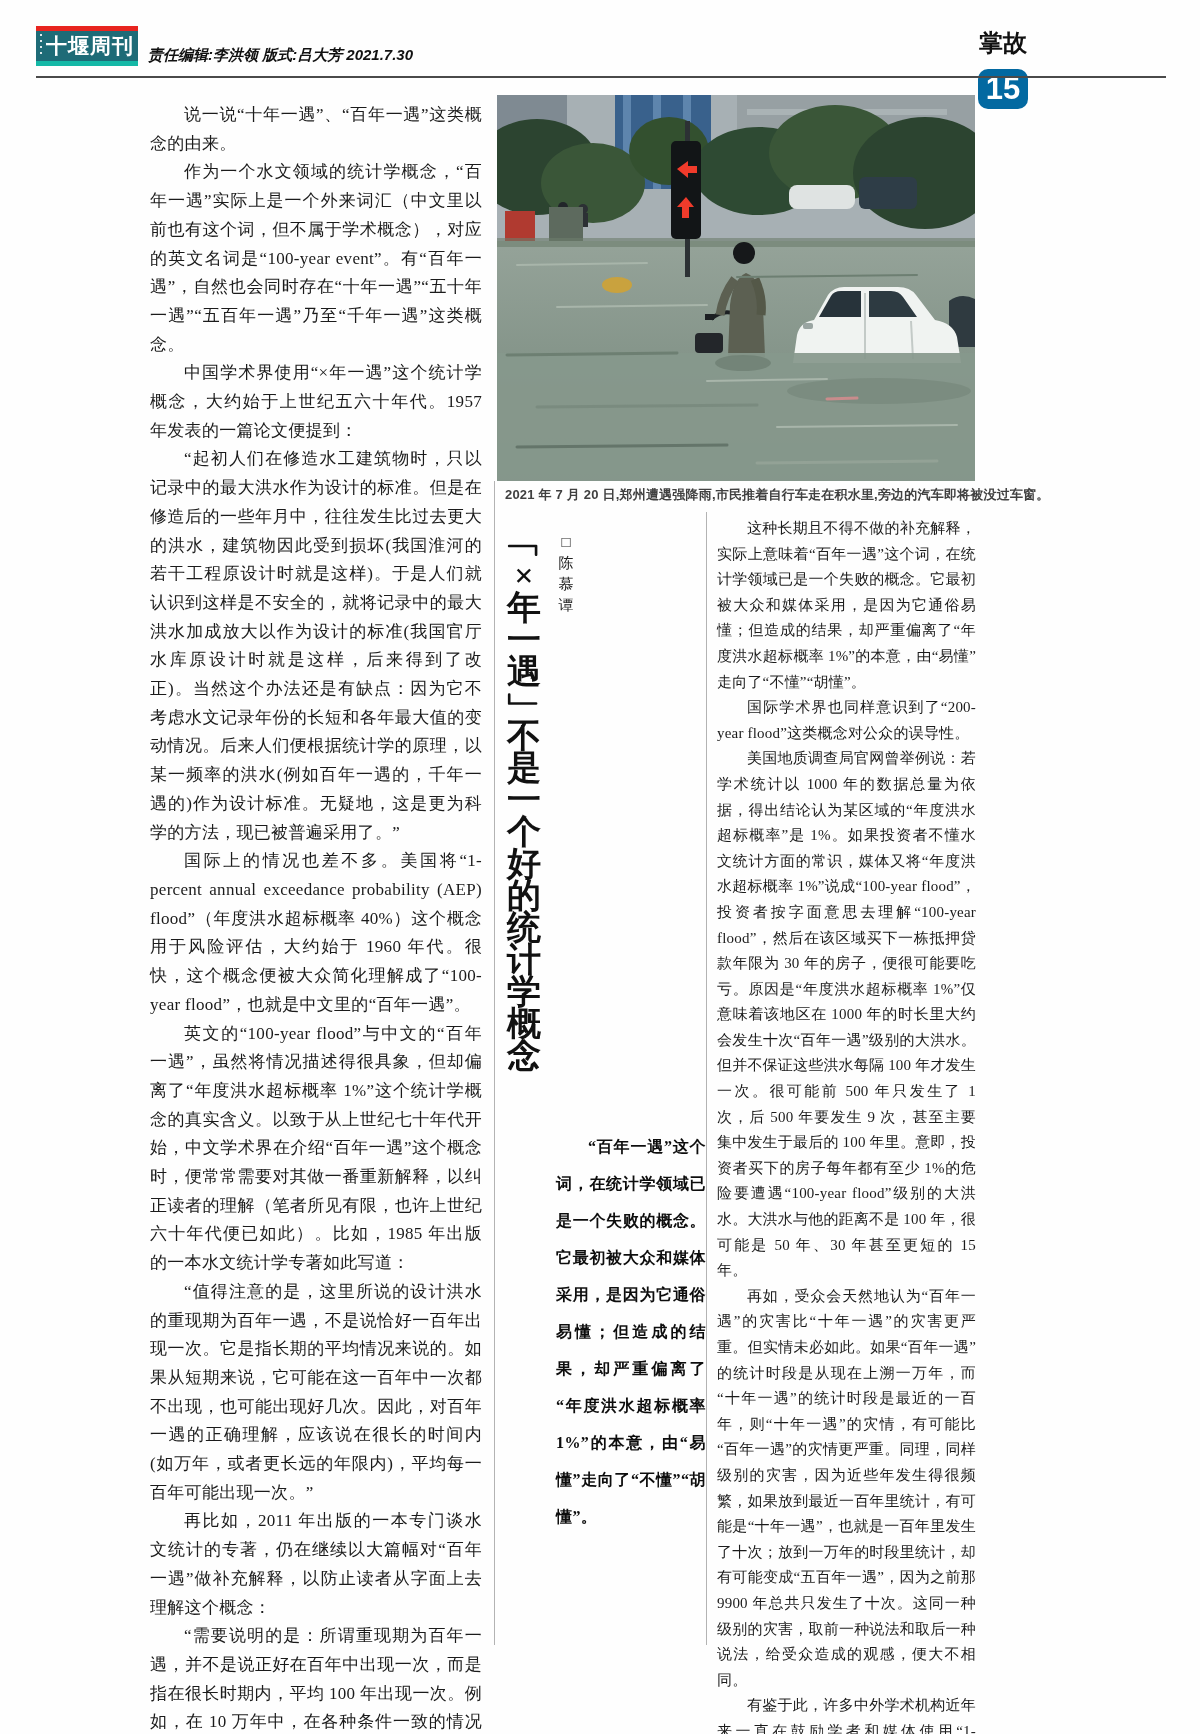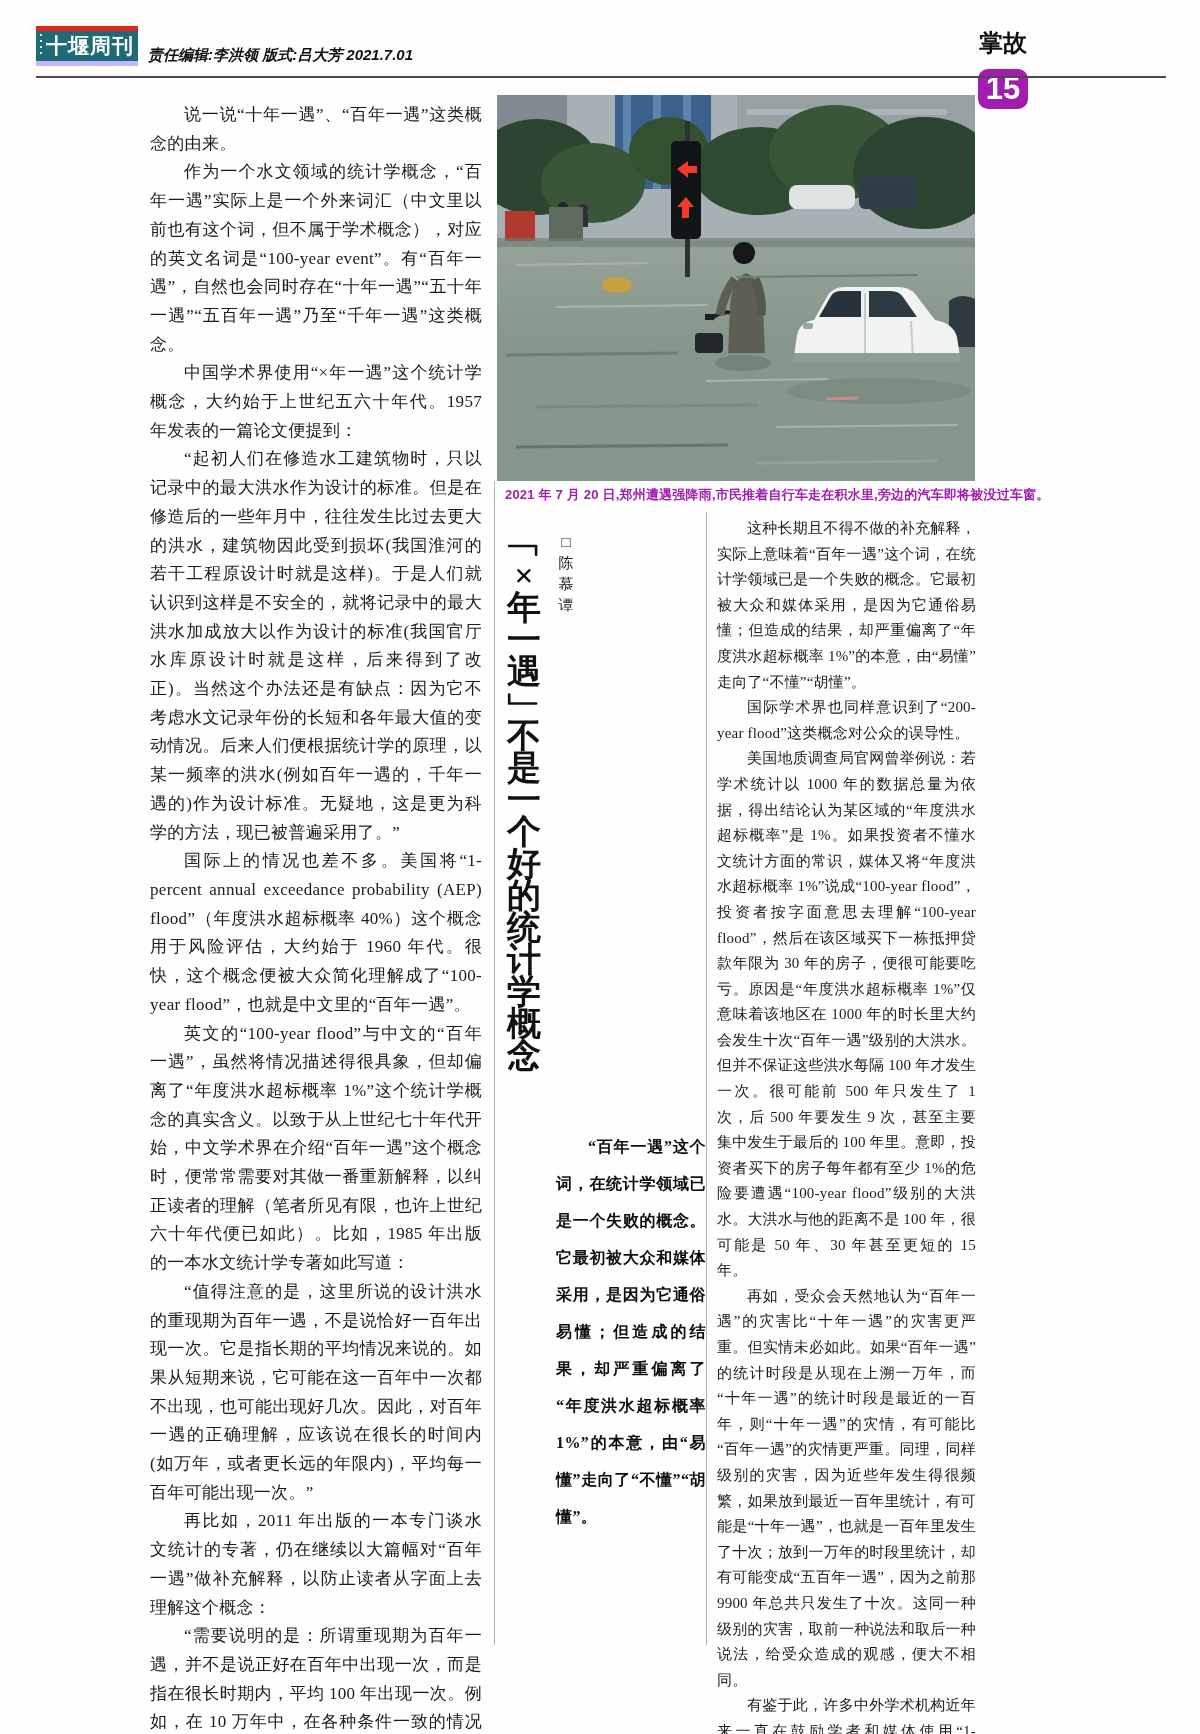--- a/index.html
+++ b/index.html
@@ -1,46 +1,46 @@
 <!DOCTYPE html>
 <html lang="zh"><head>
 <meta charset="utf-8">
 <style>
   html,body{margin:0;padding:0;background:#e9e9e9;}
   .page{position:relative;width:1200px;height:1734px;margin:0 auto;background:#fefefe;
         font-family:"Liberation Serif","DejaVu Serif",serif;color:#1b1b1b;overflow:hidden;}
 
   
   .masthead{position:absolute;left:36px;top:26px;width:102px;height:30px;
-            background:#1e6b77;border-top:5px solid #e8241f;border-bottom:5px solid #c4b5fd;
+            background:#1e6b77;border-top:5px solid #e8241f;border-bottom:5px solid #14b8a6;
             display:flex;align-items:center;justify-content:center;}
   .masthead-title{color:#fff;font-weight:bold;font-size:21px;letter-spacing:1px;padding-left:6px;}
   .masthead-strip{position:absolute;left:4px;top:3px;bottom:3px;width:2px;
             background:repeating-linear-gradient(to bottom,rgba(255,255,255,.85) 0 2px,transparent 2px 6px);}
   .editor-line{position:absolute;left:148px;top:46px;font-family:"Liberation Sans","DejaVu Sans",sans-serif;
             font-weight:bold;font-style:italic;font-size:15px;color:#111;}
   .header-right{position:absolute;left:978px;top:27px;display:flex;align-items:center;gap:10px;flex-direction:column;}
   .section-label{font-family:"Liberation Sans","DejaVu Sans",sans-serif;font-weight:bold;font-size:24px;color:#111;}
-  .page-number{background:#a21caf;color:#fff;font-family:"Liberation Sans","DejaVu Sans",sans-serif;
+  .page-number{background:#0369a1;color:#fff;font-family:"Liberation Sans","DejaVu Sans",sans-serif;
             font-weight:bold;font-size:31px;width:50px;height:40px;border-radius:10px;
             display:flex;align-items:center;justify-content:center;}
   .header-rule{position:absolute;left:36px;top:76px;width:1130px;height:2px;background:#4a4a4a;}
 
   
   .col{position:absolute;text-align:justify;}
   .col .para{margin:0;text-indent:2em;}
   .col-left{left:150px;top:101px;width:332px;font-size:17px;line-height:28.7px;letter-spacing:.3px;}
   .col-right{left:717px;top:516px;width:259px;font-size:15px;line-height:25.6px;letter-spacing:.2px;}
 
   
   .photo{position:absolute;left:497px;top:95px;width:478px;height:386px;margin:0;background:#8b9c90;}
   .photo svg{display:block;width:100%;height:100%;}
   .caption{position:absolute;left:505px;top:486px;width:470px;
            font-family:"Liberation Sans","DejaVu Sans",sans-serif;font-weight:bold;font-size:13px;
-           letter-spacing:.2px;color:#a21caf;white-space:nowrap;}
+           letter-spacing:.2px;color:#404040;white-space:nowrap;}
 
   
   .vrule{position:absolute;width:1px;background:#b3b3b3;}
   .vrule-1{left:494px;top:481px;height:1164px;}
   .vrule-2{left:706px;top:512px;height:1133px;}
 
   
   .vtitle{position:absolute;left:501px;top:528px;width:46px;}
   .vtitle .vchar{font-size:34px;line-height:32px;font-weight:bold;text-align:center;color:#111;}
   .byline{position:absolute;left:556px;top:532px;width:20px;}
@@ -52,21 +52,21 @@
 </style>
 </head>
 <body>
 
 <div class="page">
 
   <div class="masthead">
     <span class="masthead-strip"></span>
     <span class="masthead-title">十堰周刊</span>
   </div>
-  <div class="editor-line">责任编辑:李洪领  版式:吕大芳  2021.7.01</div>
+  <div class="editor-line">责任编辑:李洪领  版式:吕大芳  2021.7.30</div>
   <div class="header-right">
     <span class="section-label">掌故</span>
     <span class="page-number">15</span>
   </div>
   <div class="header-rule"></div>
 
   <section class="col col-left">
       <p class="para">说一说“十年一遇”、“百年一遇”这类概念的由来。</p>
       <p class="para">作为一个水文领域的统计学概念，“百年一遇”实际上是一个外来词汇（中文里以前也有这个词，但不属于学术概念），对应的英文名词是“100-year event”。有“百年一遇”，自然也会同时存在“十年一遇”“五十年一遇”“五百年一遇”乃至“千年一遇”这类概念。</p>
       <p class="para">中国学术界使用“×年一遇”这个统计学概念，大约始于上世纪五六十年代。1957 年发表的一篇论文便提到：</p>

